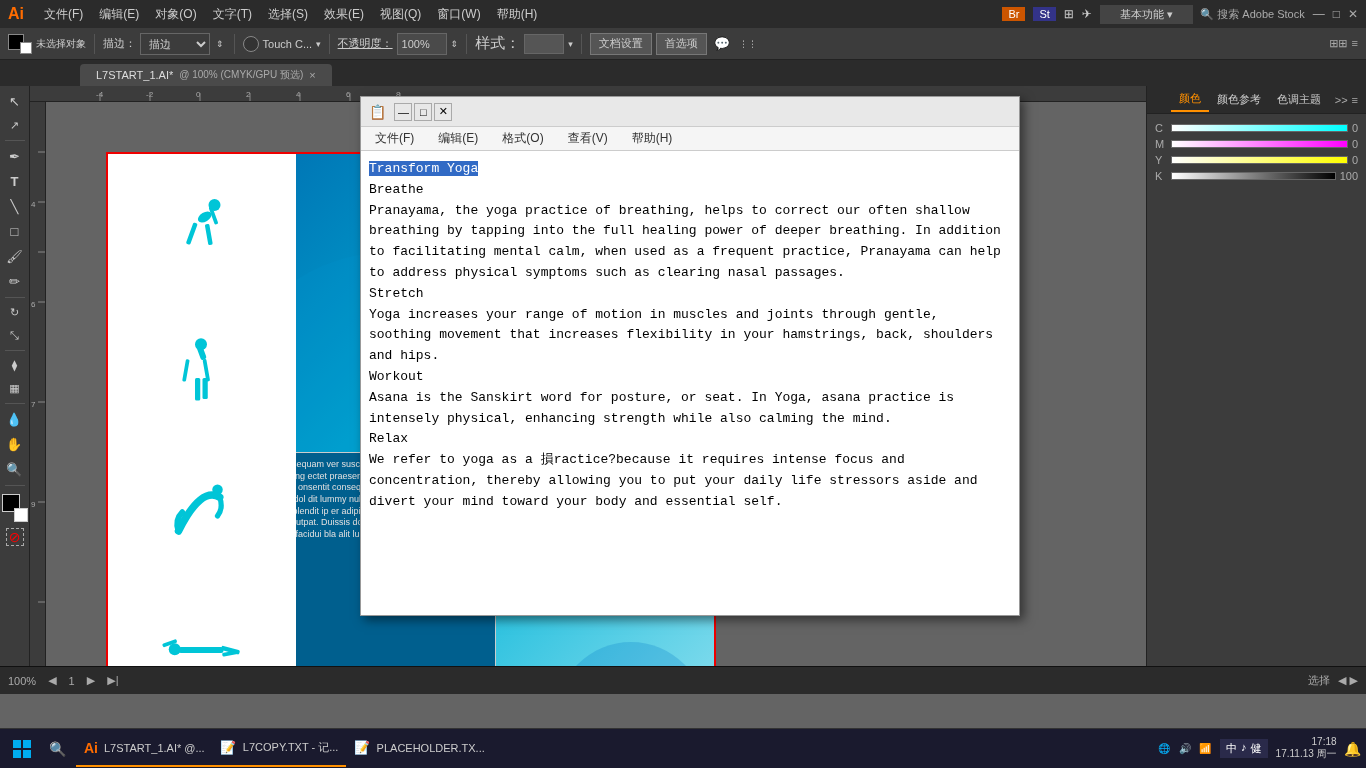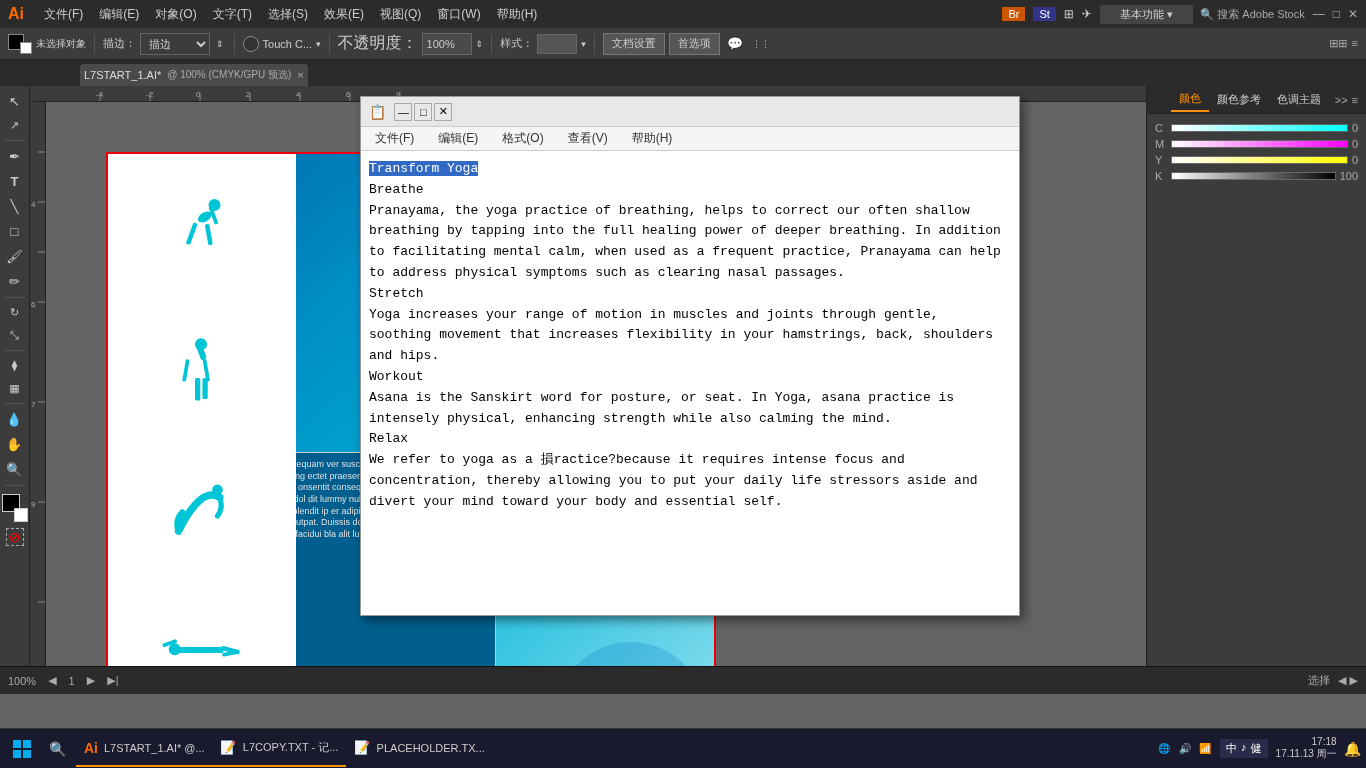--- a/index.html
+++ b/index.html
@@ -38,21 +38,21 @@
     }
     .pct-input { width: 50px; }
 
     
     #doc-tab-bar {
       background: #2b2b2b; height: 26px; display: flex; align-items: flex-end;
       padding-left: 80px;
     }
     .doc-tab {
       background: #4a4a4a; color: #ddd; font-size: 11px;
-      padding: 4px 4px; border-top-left-radius: 4px; border-top-right-radius: 4px;
+      padding: 4px 16px; border-top-left-radius: 4px; border-top-right-radius: 4px;
       display: flex; align-items: center; gap: 6px; cursor: pointer;
     }
     .doc-tab .close-x { color: #aaa; font-size: 11px; }
 
     
     #main-area { display: flex; width: 100%; height: calc(768px - 28px - 32px - 26px - 28px - 28px); }
 
     
     #left-toolbox {
       width: 30px; background: #3c3c3c; display: flex; flex-direction: column;
@@ -216,27 +216,27 @@
     <span style="font-size:9px;color:#ccc;padding:0 2px;">⇕</span>
   </div>
   <div class="toolbar-sep"></div>
   <div class="toolbar-section">
     <div style="width:16px;height:16px;background:#333;border:1px solid #888;border-radius:50%;"></div>
     <span style="font-size:11px;color:#ccc;">Touch C...</span>
     <span style="font-size:9px;color:#ccc;">▾</span>
   </div>
   <div class="toolbar-sep"></div>
   <div class="toolbar-section">
-    <span style="font-size:16px;color:#ccc;">不透明度：</span>
+    <span style="font-size:11px;color:#ccc;text-decoration:underline;">不透明度：</span>
     <input class="tb-input pct-input" type="text" value="100%" style="width: 50px;">
     <span style="font-size:9px;color:#ccc;">⇕</span>
   </div>
   <div class="toolbar-sep"></div>
   <div class="toolbar-section">
-    <span style="font-size:11px;color:#ccc;">样式：</span>
+    <span style="font-size:15px;color:#ccc;">样式：</span>
     <div style="width:40px;height:20px;border:1px solid #666;background:#555;"></div>
     <span style="font-size:9px;color:#ccc;">▾</span>
   </div>
   <div class="toolbar-sep"></div>
   <button class="tb-btn">文档设置</button>
   <button class="tb-btn">首选项</button>
   <span style="font-size:13px;color:#ccc;padding:0 4px;">💬</span>
   <span style="font-size:9px;color:#ccc;">⋮⋮</span>
   <div style="margin-left:auto;display:flex;gap:4px;">
     <span style="font-size:11px;color:#aaa;">⊞⊞</span>

